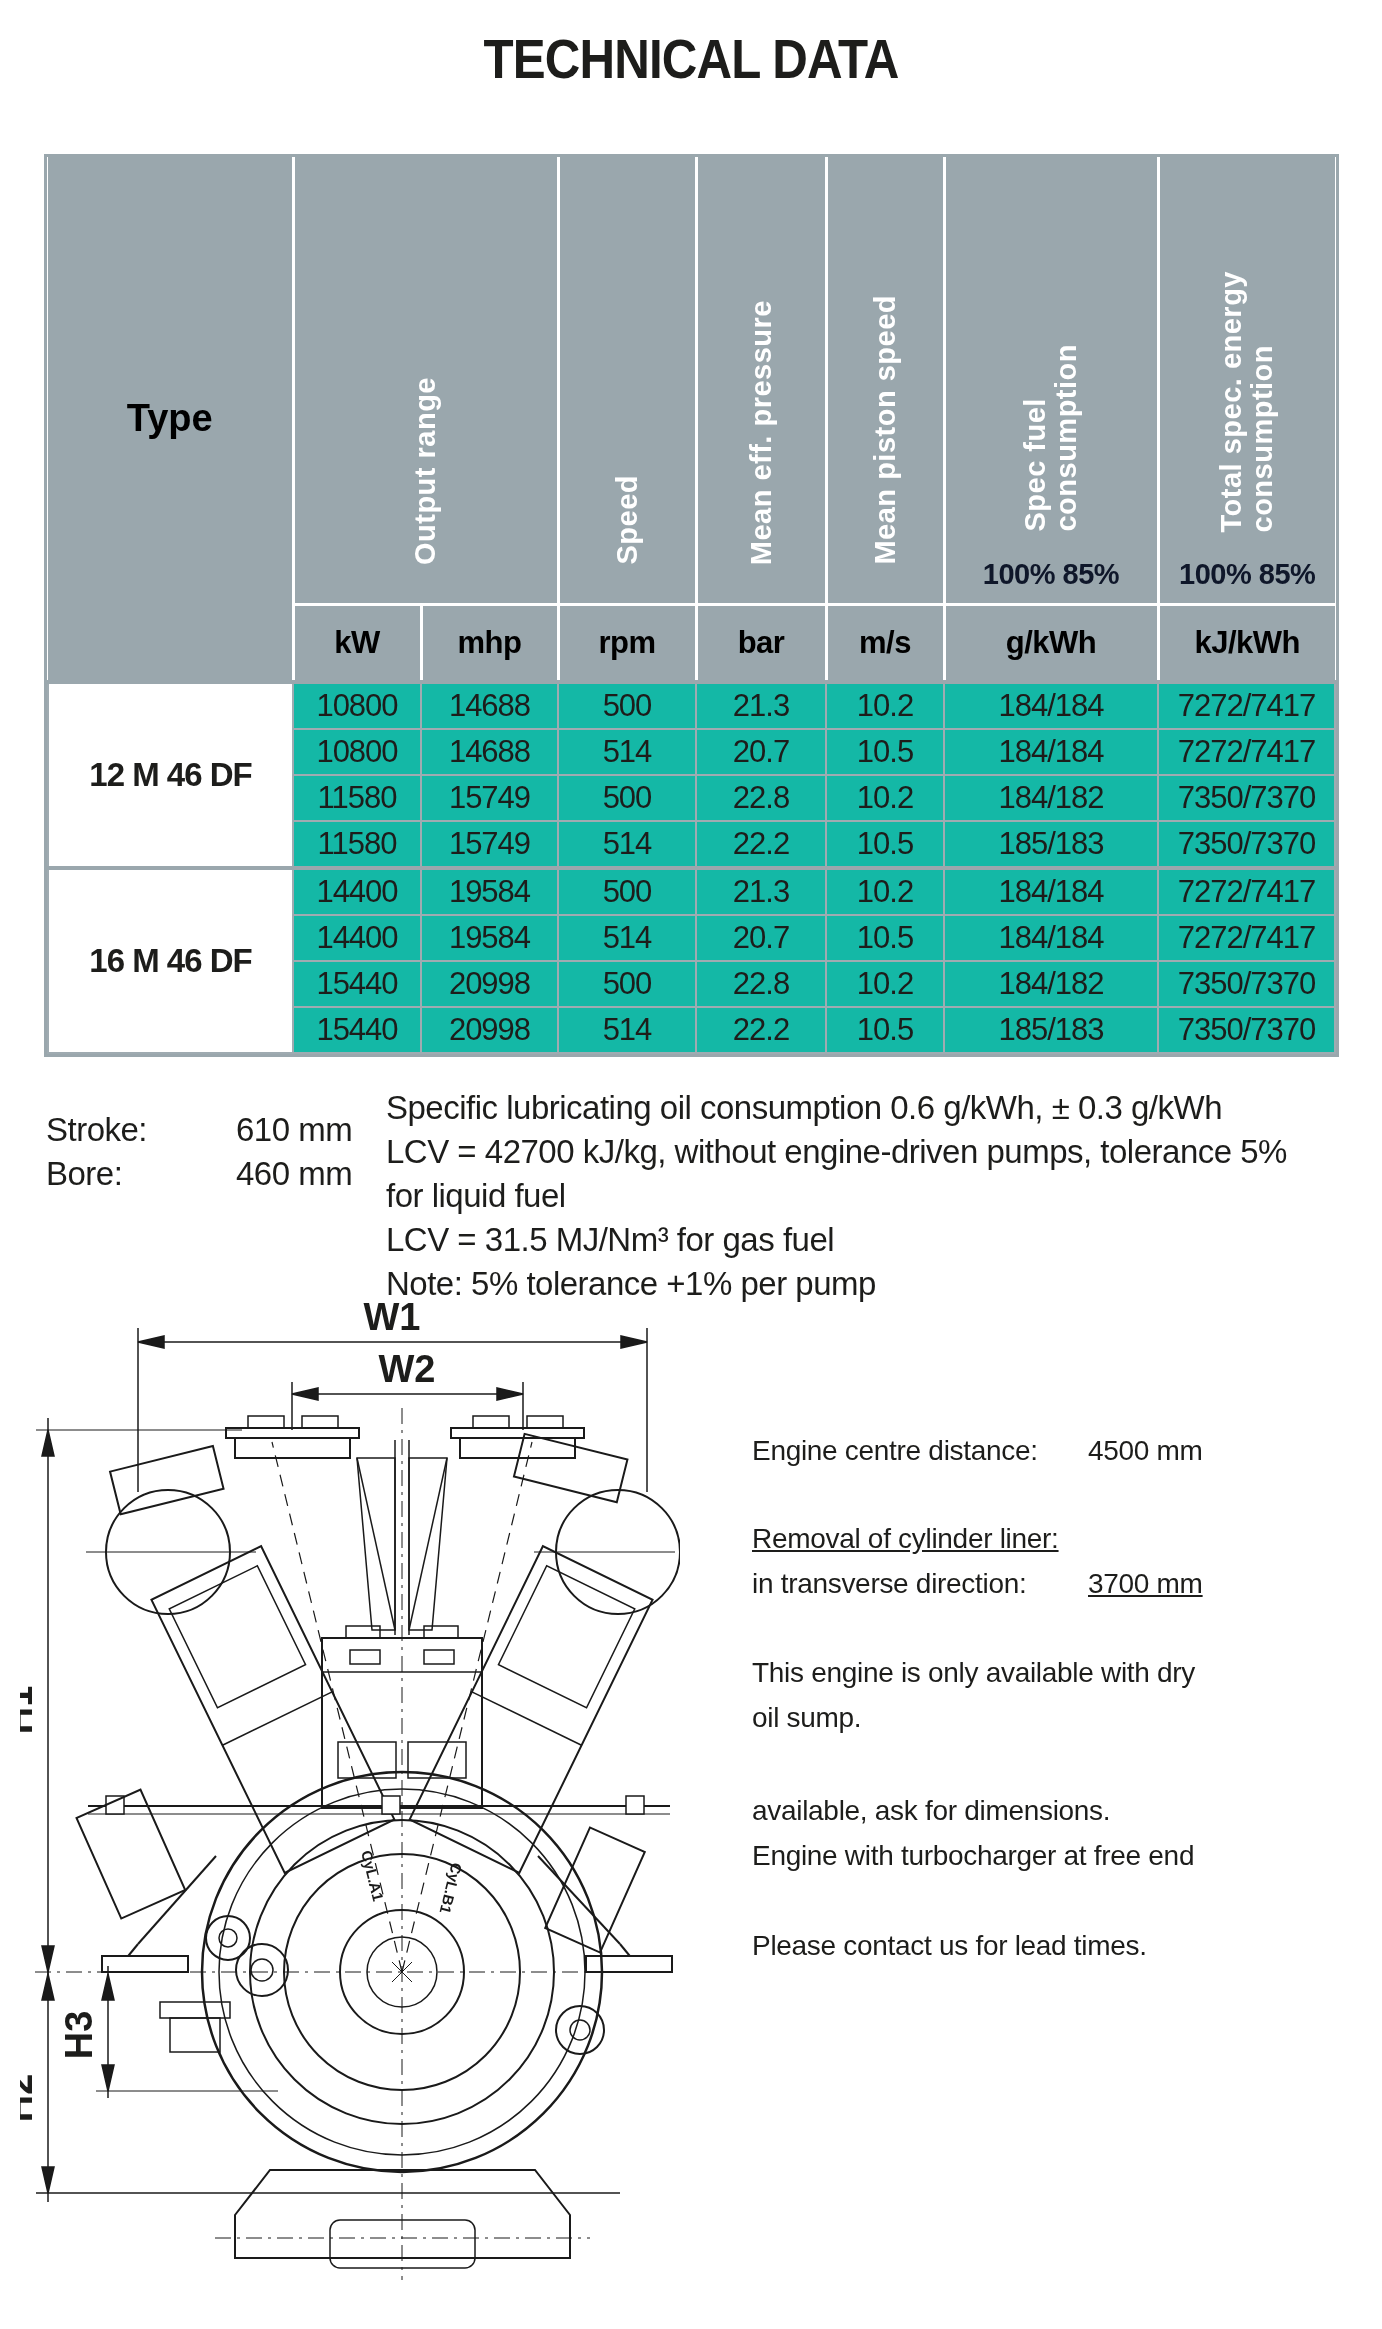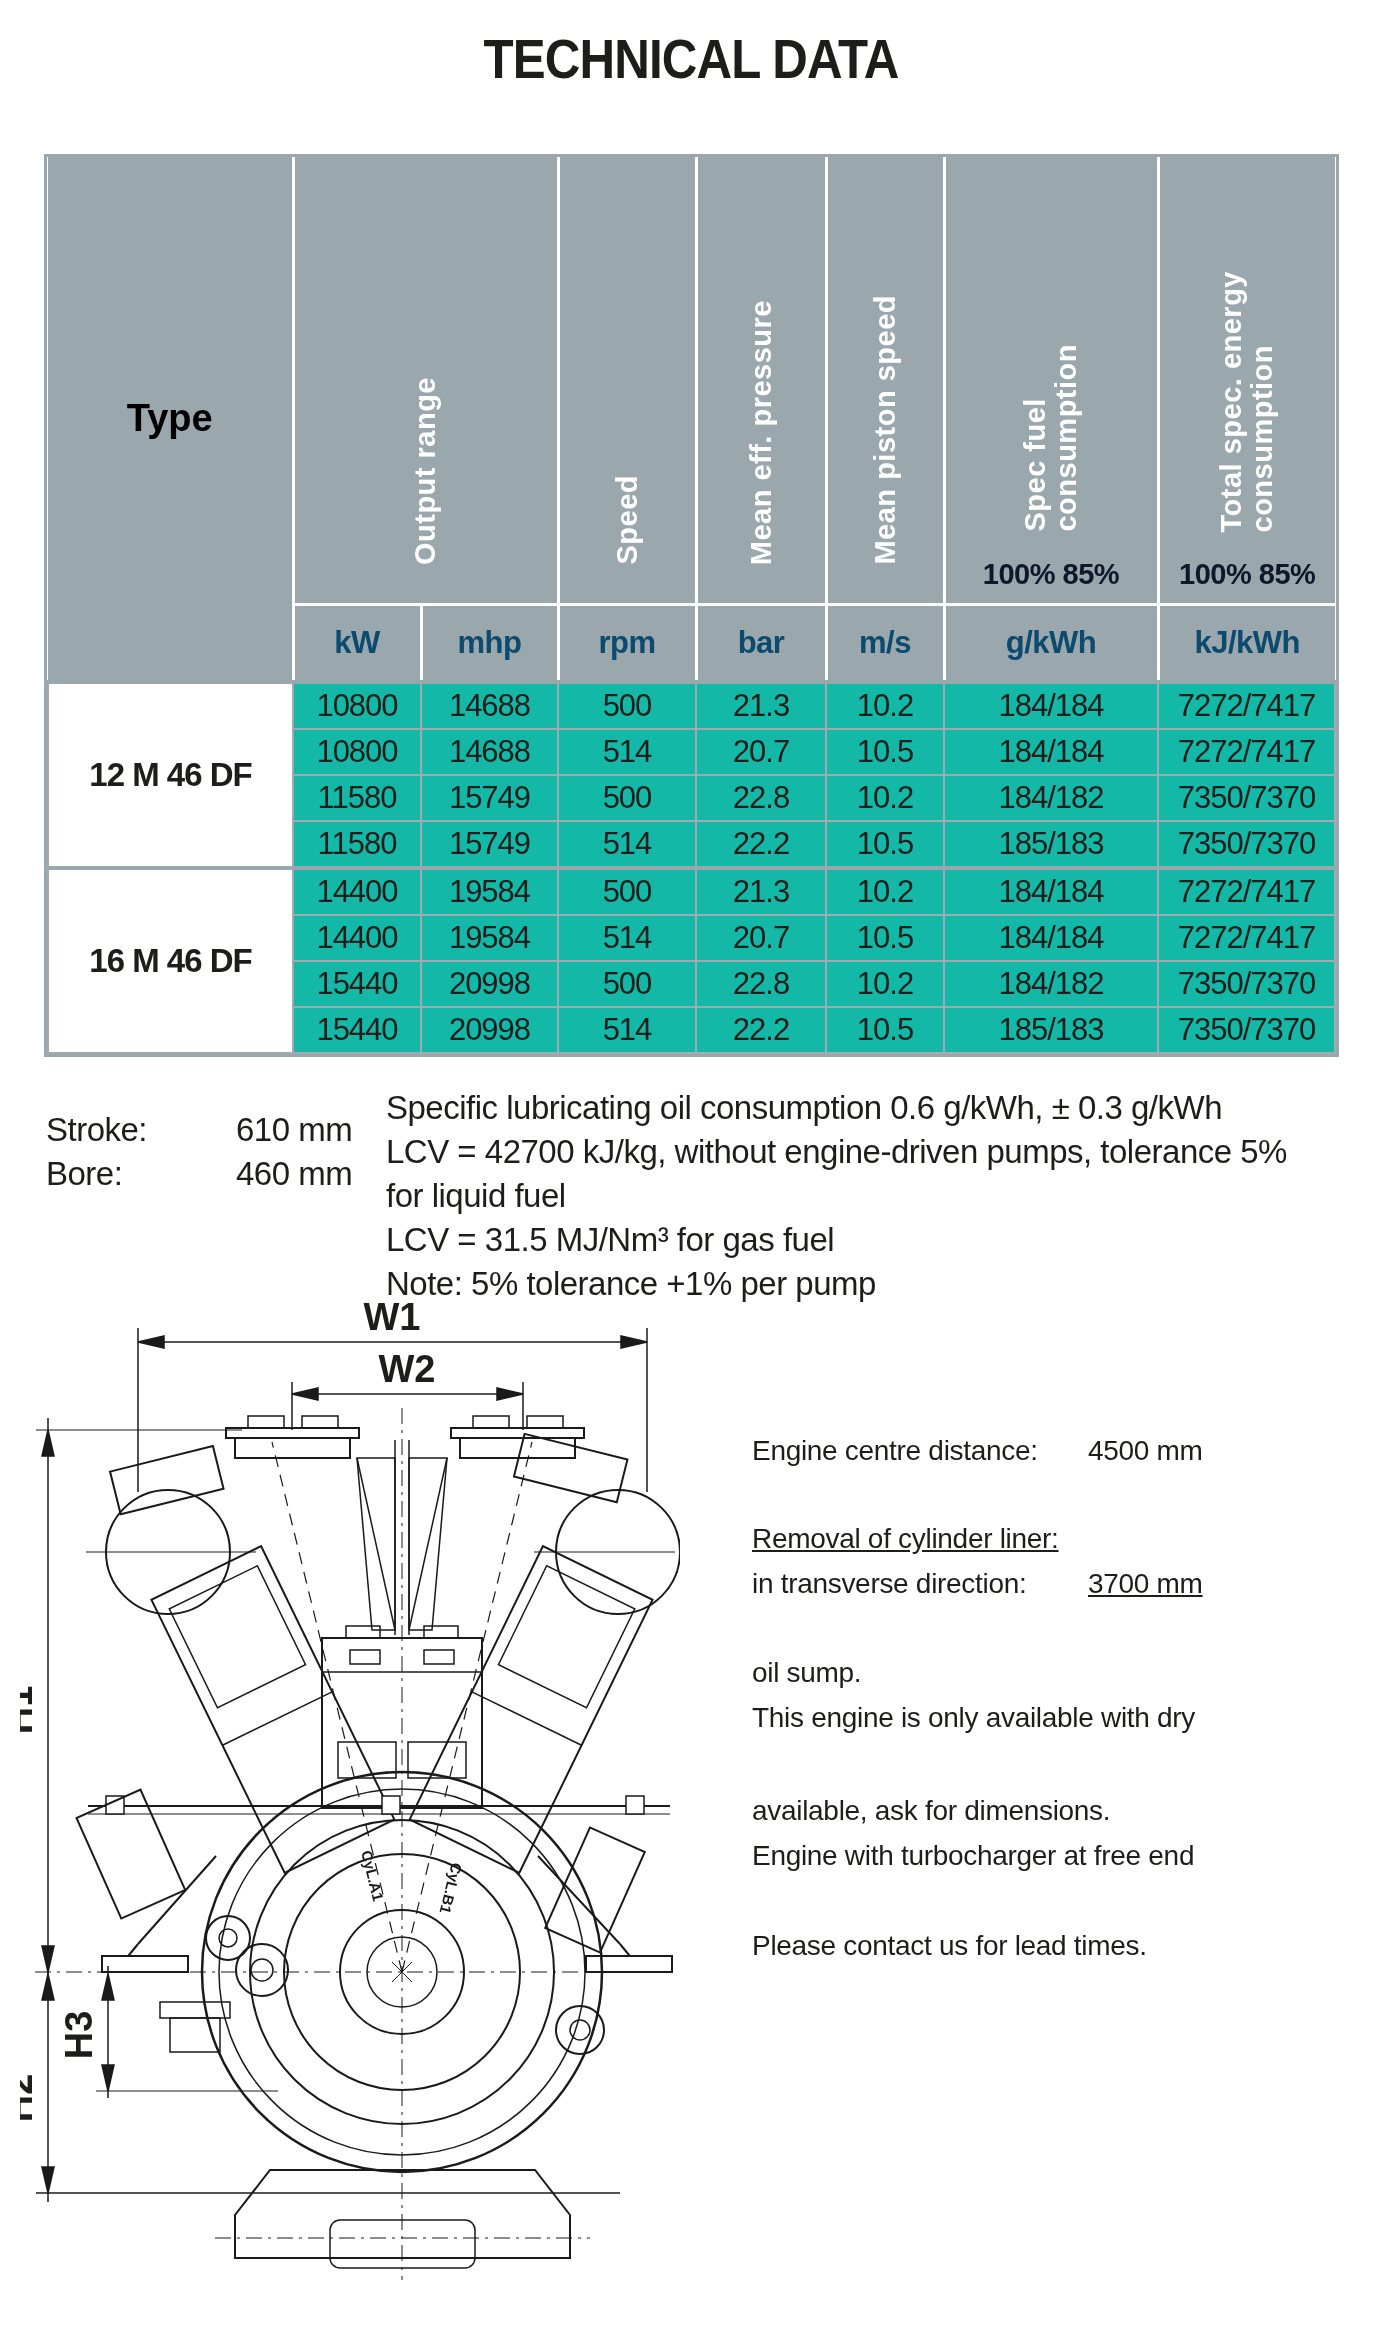--- a/index.html
+++ b/index.html
@@ -10,21 +10,21 @@
          font-size:56px;font-weight:bold;letter-spacing:-1px;
          transform:scaleX(0.88);}
   
   .tblwrap{position:absolute;left:44px;top:154px;border:3px solid #9aa7ad;}
   table.tech{border-collapse:collapse;table-layout:fixed;width:1287px;}
   table.tech td{padding:0;vertical-align:middle;}
   td.hc{background:#9aa7ad;border-left:3px solid #ffffff;}
   td.hc-tall{height:446px;border-bottom:3px solid #ffffff;}
   td.hc-type{border-left:none;border-bottom:none;text-align:center;
              color:#000000;font-weight:bold;font-size:38px;}
-  td.hc-unit{height:74px;text-align:center;color:#0c4a6e;font-weight:bold;font-size:31px;
+  td.hc-unit{height:74px;text-align:center;color:#000000;font-weight:bold;font-size:31px;
              letter-spacing:-0.5px;}
   .vwrap{height:100%;display:flex;flex-direction:column;align-items:center;
          justify-content:flex-end;padding-bottom:38px;box-sizing:border-box;}
   .vwrap.withload{padding-bottom:12px;}
   .vtext{writing-mode:vertical-rl;transform:rotate(180deg);
          color:#fff;font-weight:bold;font-size:29px;line-height:31px;letter-spacing:0.5px;}
   .loadlbl{color:#0f172a;font-weight:bold;font-size:29px;margin-top:26px;letter-spacing:-0.5px;}
   td.dc{border:2px solid #9fabb1;height:44px;text-align:center;
         font-size:31px;letter-spacing:-1px;background:#14b8a6;}
   td.type-cell{border:2px solid #9fabb1;background:#fff;text-align:center;
@@ -216,22 +216,22 @@
     <div class="kv">
       <span class="k">Engine centre distance:</span><span>4500 mm</span>
     </div>
     <div class="p2">
       <div>Removal of cylinder liner:</div>
       <div class="kv">
         <span class="k">in transverse direction:</span><span>3700 mm</span>
       </div>
     </div>
     <div class="p3">
+      <div>This engine is only available with dry</div>
       <div>oil sump.</div>
-      <div>This engine is only available with dry</div>
     </div>
     <div class="p4">
       <div>available, ask for dimensions.</div>
       <div>Engine with turbocharger at free end</div>
     </div>
     <div class="p5">
       <div>Please contact us for lead times.</div>
     </div>
   </div>
 

